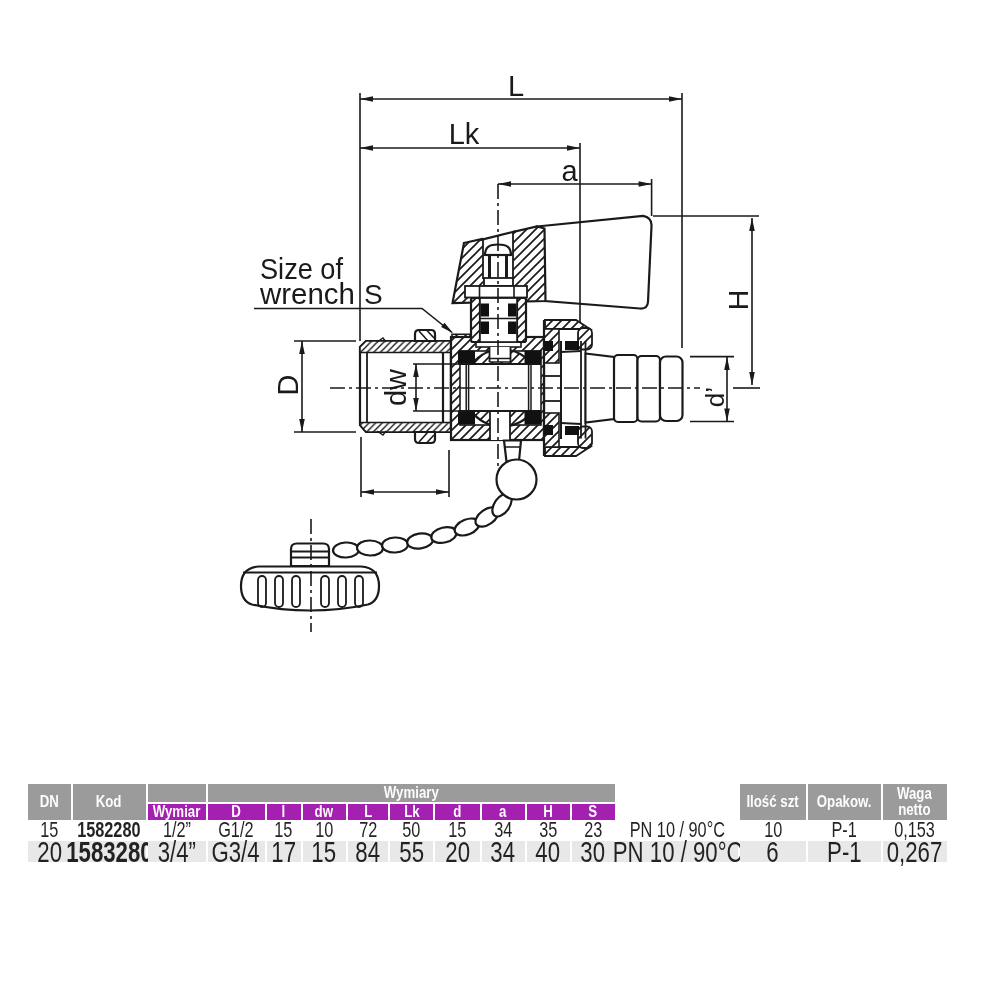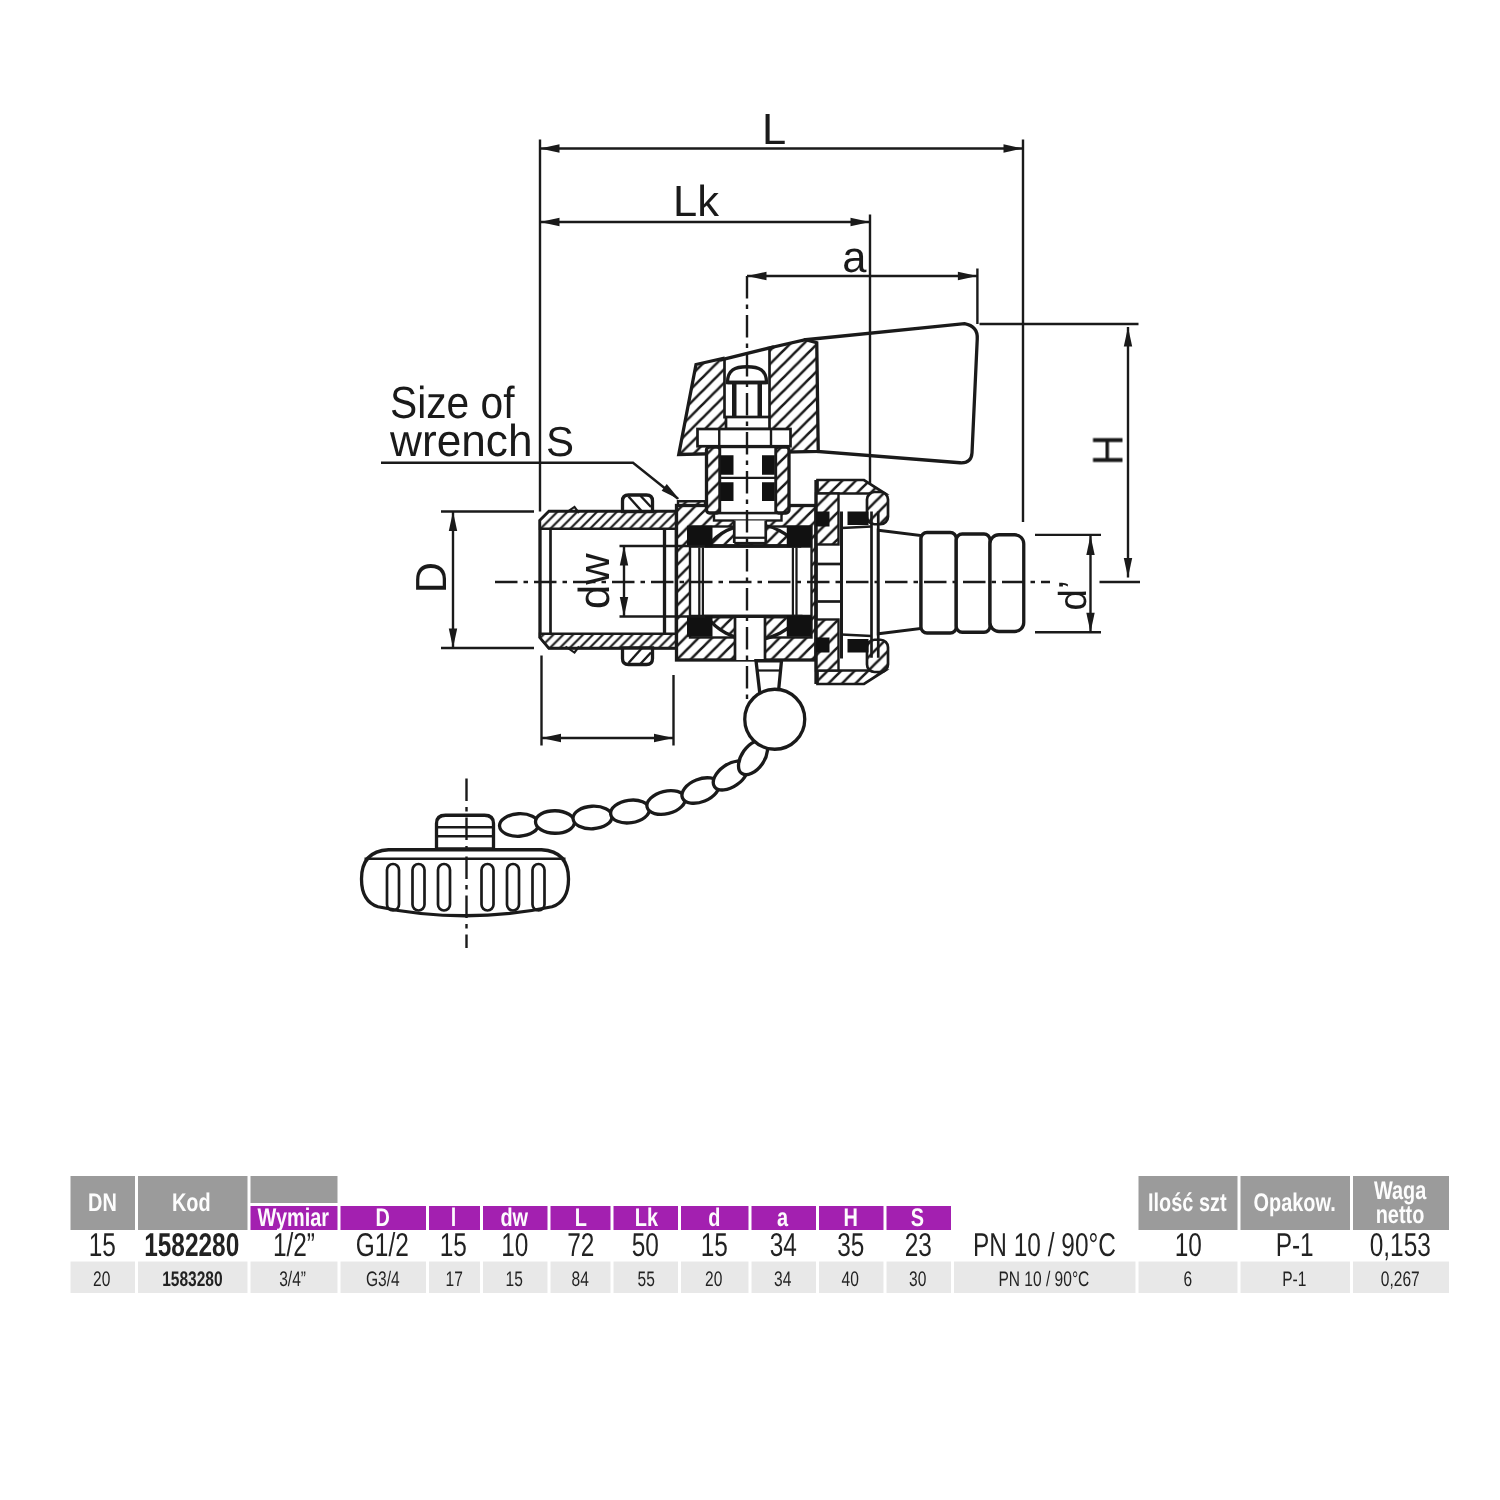--- a/index.html
+++ b/index.html
@@ -1,24 +1,24 @@
 <!DOCTYPE html>
 <html><head>
 <meta charset="utf-8">
 <style>
 html,body{margin:0;padding:0;background:#fff;}
 body{width:1000px;height:1000px;font-family:"Liberation Sans",sans-serif;}
 #wrap{position:relative;width:1000px;height:1000px;overflow:hidden;}
 svg{position:absolute;top:0;left:0;}
-#tbl{position:absolute;left:47px;top:783.5px;width:918.5px;height:96px;opacity:0.98;text-decoration:underline;}
+#tbl{position:absolute;left:28px;top:783.5px;width:918.5px;height:96px;opacity:0.98;text-decoration:underline;}
 #tbl div{position:absolute;display:flex;align-items:center;justify-content:center;white-space:nowrap;}
 .hd{background:#9a9a9a;color:#fff;font-weight:bold;font-size:17px;line-height:16px;text-align:center;}
 .sh{background:#a21caf;color:#fff;font-weight:bold;font-size:17px;}
 .d1{color:#1a1a1a;font-size:22px;}
-.d2{background:#e8e8e8;color:#1a1a1a;font-size:14px;}
+.d2{background:#e8e8e8;color:#1a1a1a;font-size:30px;}
 .b{font-weight:bold;}
 .cx{display:inline-block;transform:scaleX(0.74);transform-origin:50% 50%;opacity:0.98;}
 .cx2{display:inline-block;transform:scaleX(0.78);transform-origin:50% 50%;opacity:0.98;}
 </style>
 </head>
 <body>
 <div id="wrap">
 <svg width="1000" height="780" viewBox="0 0 1000 780">
 <defs>
 <pattern id="h" patternUnits="userSpaceOnUse" width="9" height="9">
@@ -234,20 +234,23 @@
 </g>
 </svg>
 <div id="tbl">
 <div class="hd" style="left:0px;top:0px;width:42.5px;height:36px">
         <span class="cx2">DN</span>
       </div>
 <div class="hd" style="left:44.5px;top:0px;width:73px;height:36px">
         <span class="cx2">Kod</span>
       </div>
 <div class="hd" style="left:119.5px;top:0px;width:58px;height:18px"></div>
+<div class="hd" style="left:179.5px;top:0px;width:407px;height:18px">
+        <span class="cx2">Wymiary</span>
+      </div>
 <div class="hd" style="left:712px;top:0px;width:65.5px;height:36px">
         <span class="cx2">Ilość szt</span>
       </div>
 <div class="hd" style="left:779.5px;top:0px;width:73px;height:36px">
         <span class="cx2">Opakow.</span>
       </div>
 <div class="hd" style="left:854.5px;top:0px;width:64px;height:36px">
         <span class="cx2">Waga<br>netto</span>
       </div>
 <div class="sh" style="left:119.5px;top:20px;width:58px;height:16px">

